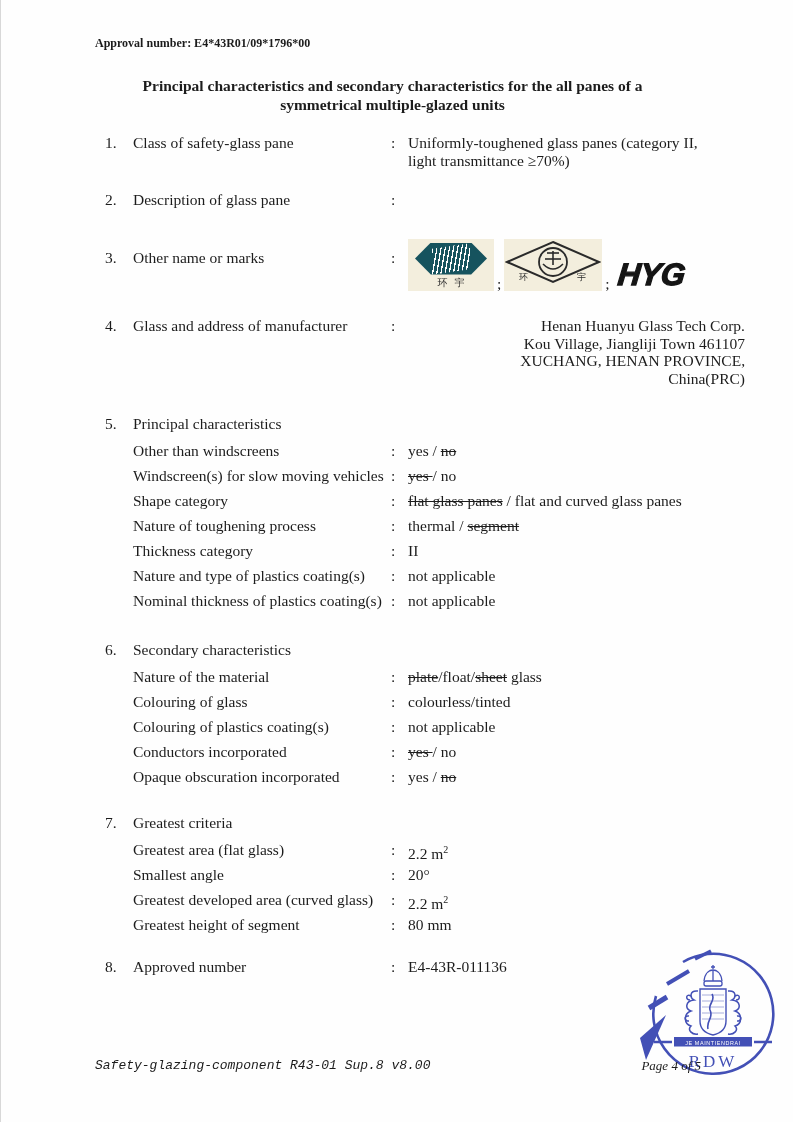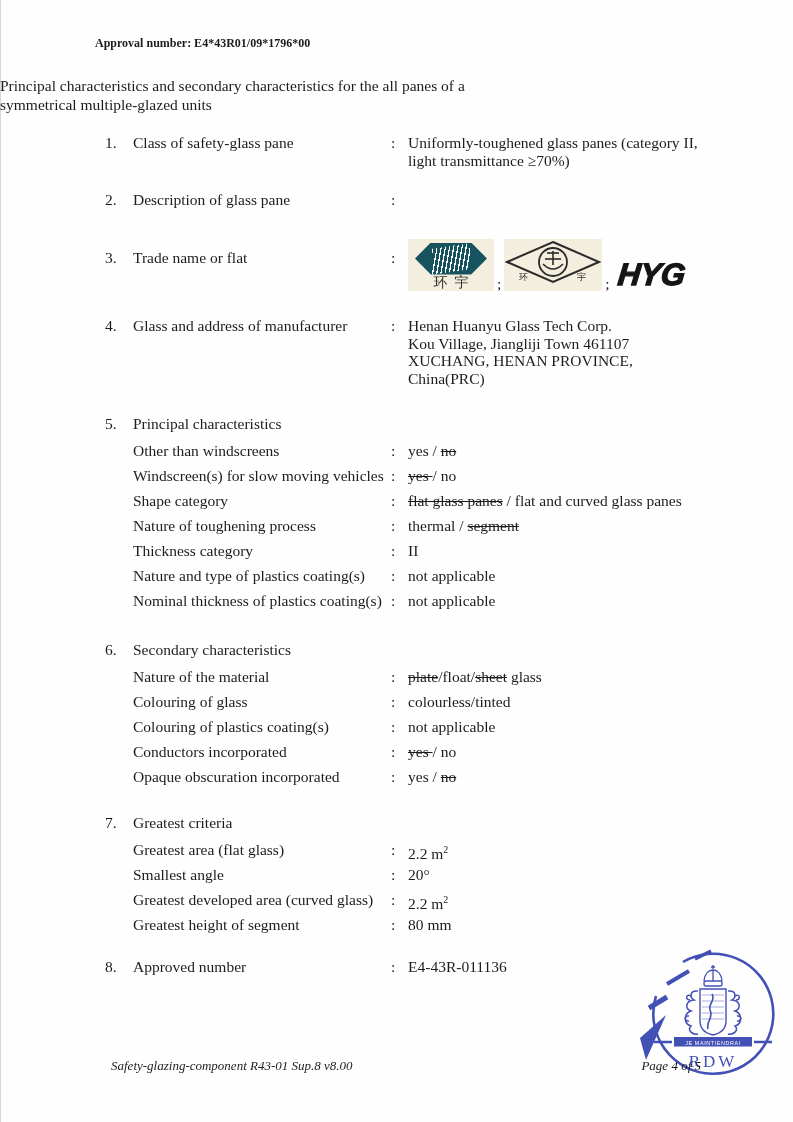--- a/index.html
+++ b/index.html
@@ -2,54 +2,54 @@
 <html><head>
 <meta charset="utf-8">
 <style>
   html,body { margin:0; padding:0; background:#ffffff; }
   .page {
     position:relative; width:793px; height:1122px; background:#fefefe;
     font-family:"Liberation Serif", serif; color:#1c1c1c; overflow:hidden;
     border-bottom:2px solid #bdbdbd; box-shadow: inset 1px 0 0 #d8d8d8;
   }
   .approval { position:absolute; left:95px; top:36px; font-weight:bold; font-size:12px; }
-  .doc-title { position:absolute; left:0; right:8px; top:76px; text-align:left;
-    font-weight:normal; font-size:15.5px; line-height:19px; }
+  .doc-title { position:absolute; left:0; right:8px; top:76px; text-align:center;
+    font-weight:bold; font-size:15.5px; line-height:19px; }
   .item { position:absolute; left:105px; width:640px; font-size:15.5px; }
   .grow { display:grid; grid-template-columns:28px 258px 17px auto; align-items:start; }
   .num { } .label { } .colon { } .value { }
   .ml { line-height:18px; }
-  .i4 .ml { line-height:17.6px; }
+  .i4 .ml { line-height:17.6px;text-align:right; }
   .sub { display:grid; grid-template-columns:28px 258px 17px auto; height:25px; line-height:25px; }
   .hdr { line-height:25px; margin-bottom:2px; }
   .strike { text-decoration:line-through; text-decoration-thickness:1.2px; }
   .sup { font-size:10px; vertical-align:6px; }
 
   
   .logos { display:flex; align-items:flex-end; margin-top:-10px; }
   .scan { background:#f3eedd; display:flex; flex-direction:column; align-items:center; justify-content:center; }
   .scan1 { width:86px; height:52px; }
   .hex { position:relative; width:72px; height:32px; background:#16535e;
     clip-path:polygon(22% 0,78% 0,100% 50%,78% 100%,22% 100%,0 50%); }
   .hexpat { position:absolute; left:17px; top:3px; width:38px; height:26px;
     background:repeating-linear-gradient(100deg,#ffffff 0 1.3px, rgba(255,255,255,0) 1.3px 4.2px);
     transform:skewY(-8deg); }
-  .cjk-small { font-size:14px; line-height:10px; color:#2c2c2c; letter-spacing:7px; margin-top:3px; text-indent:7px; }
+  .cjk-small { font-size:10px; line-height:10px; color:#2c2c2c; letter-spacing:7px; margin-top:3px; text-indent:7px; }
   .scan2 { width:98px; height:52px; }
   .logo-sep { font-size:15.5px; margin:0 3px; line-height:14px; }
   .hyg { font-family:"Liberation Sans", sans-serif; font-style:italic; font-weight:bold;
     font-size:31px; line-height:33px; color:#151515; transform:skewX(-6deg);
     -webkit-text-stroke:1.3px #151515; margin-left:5px; letter-spacing:0px; }
 
   
   .stamp { position:absolute; left:636px; top:941px; width:154px; height:150px; }
   .stamp svg { display:block; }
 
   .footer { position:absolute; top:1058px; left:0; right:0; font-size:13px; font-style:italic; }
-  .footer-left { position:absolute; left:111px; top:0; }
+  .footer-left { position:absolute; left:95px; top:0;font-family:Liberation Mono, monospace; }
   .footer-right { position:absolute; right:92px; top:0;text-align:center; }
 </style>
 </head>
 <body>
 
 <div class="page">
 
   <div class="approval">Approval number: E4*43R01/09*1796*00</div>
 
   <div class="doc-title">
@@ -73,21 +73,21 @@
     <div class="grow">
       <span class="num">2.</span>
       <span class="label">Description of glass pane</span>
       <span class="colon">:</span>
     </div>
   </div>
 
   <div class="item" style="top:249px">
     <div class="grow">
       <span class="num">3.</span>
-      <span class="label">Trade name or flat</span>
+      <span class="label">Other name or marks</span>
       <span class="colon">:</span>
       <span class="value">
         <span class="logos">
           <span class="scan scan1">
             <span class="hex">
                 <span class="hexpat"></span>
               </span>
             <span class="cjk-small">环宇</span>
           </span>
           <span class="logo-sep">;</span>

